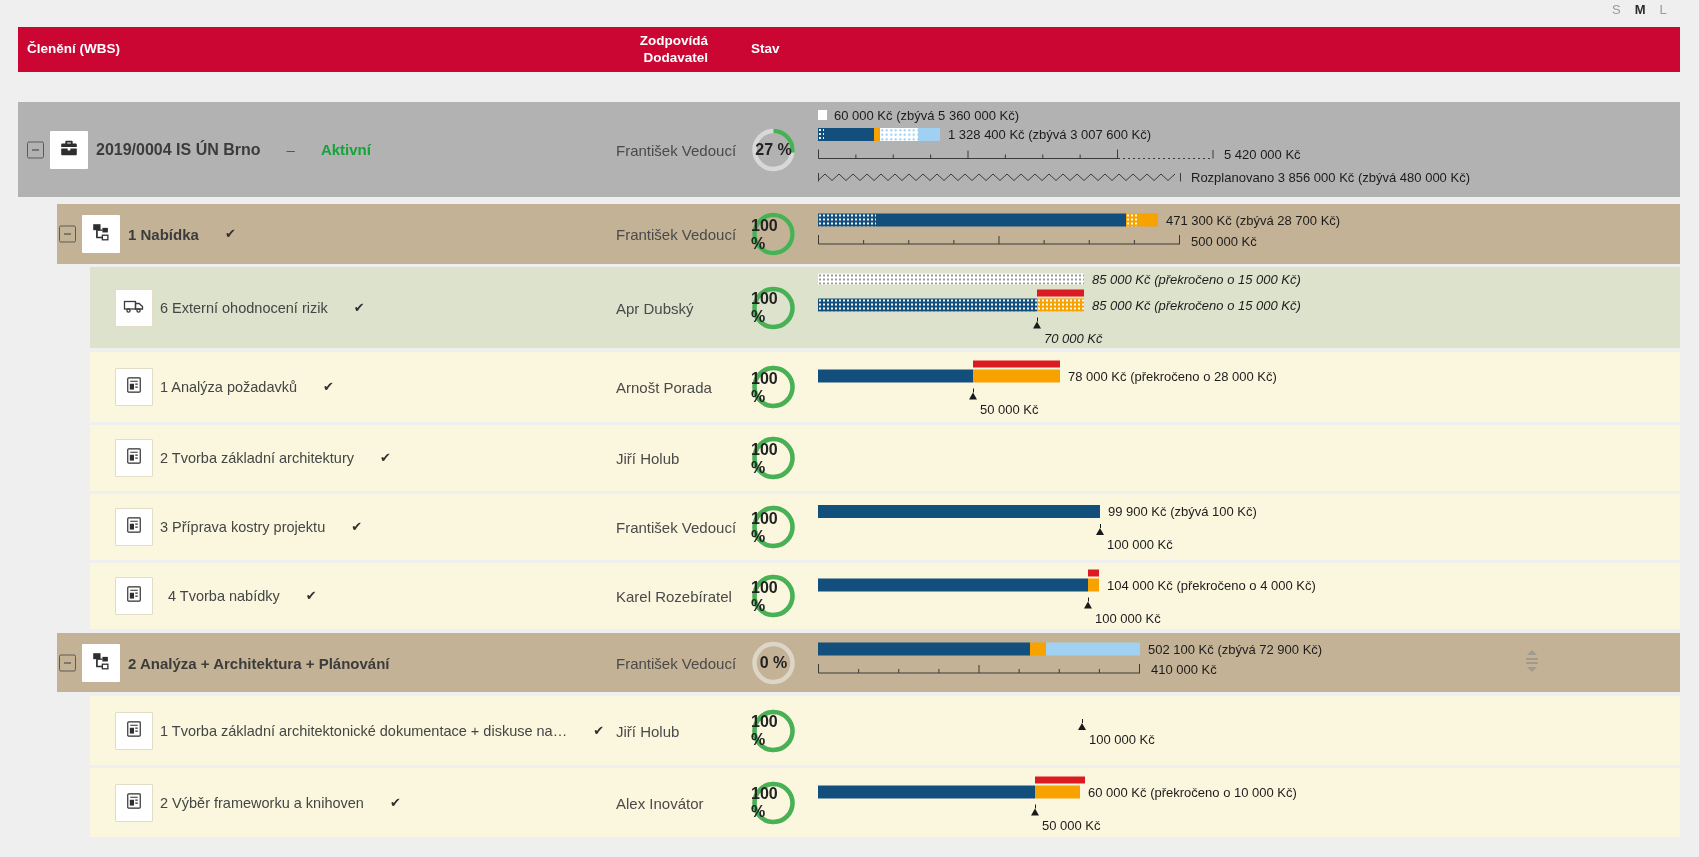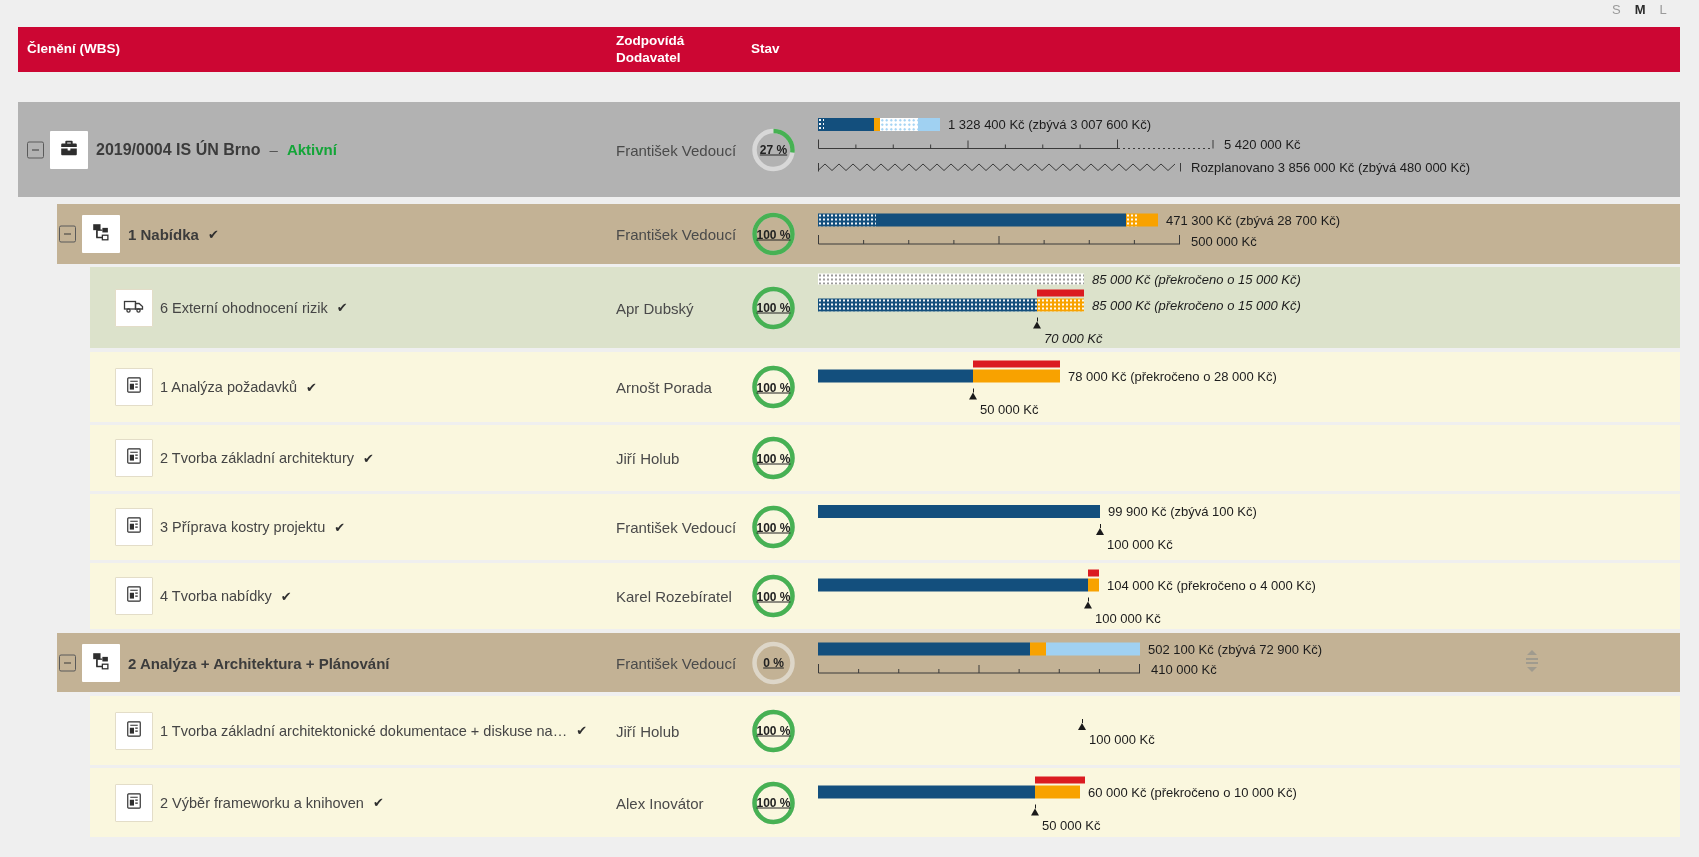--- a/index.html
+++ b/index.html
@@ -4,43 +4,43 @@
 <style>
   html,body{margin:0;padding:0;}
   body{width:1699px;height:857px;background:#efefef;font-family:"Liberation Sans",sans-serif;position:relative;overflow:hidden;
        --navy:#134F7D;--orange:#F8A200;--red:#DB1B21;--ltblue:#A0D1F2;--header-red:#CC0633;
        --row-gray:#B2B2B2;--row-tan:#C3B295;--row-green:#DCE2CB;--row-cream:#FAF7DE;
        --active-green:#13A538;--ring-green:#47B153;}
   .size-switcher{position:absolute;top:2px;left:1612px;width:70px;display:flex;gap:14px;font-size:13px;color:#9a9a9a;}
   .size-switcher span{cursor:pointer;}
   .size-switcher .active{color:#2b2b2b;font-weight:bold;}
   .table{position:absolute;left:18px;top:27px;width:1662px;}
-  .thead{position:relative;height:45px;background:var(--header-red);color:#fff;font-weight:bold;font-size:13.5px;}
+  .thead{position:relative;height:45px;background:var(--header-red);color:#fff;font-weight:bold;font-size:13.5px;text-align:right;}
   .h-wbs{position:absolute;left:9px;top:14px;}
   .h-owner{position:absolute;left:598px;top:6px;width:92px;line-height:16.5px;}
   .h-status{position:absolute;left:733px;top:14px;}
   .row{position:absolute;left:0;width:1662px;}
   .rowbg{position:absolute;top:0;bottom:0;right:0;z-index:0;}
   .bg-gray{background:var(--row-gray);} .bg-tan{background:var(--row-tan);}
   .bg-green{background:var(--row-green);} .bg-cream{background:var(--row-cream);}
   .cell{position:absolute;top:50%;transform:translateY(-50%);z-index:2;}
   .collapse-btn{width:15px;height:15px;border:1px solid #5a5a5a;border-radius:2px;display:flex;align-items:center;justify-content:center;cursor:pointer;}
   .collapse-btn i{display:block;width:7px;height:1px;background:#3a3a3a;}
   .iconbox{width:38px;height:38px;background:#fff;display:flex;align-items:center;justify-content:center;border-radius:1px;}
   .iconbox.bordered{border:1px solid #e3ddc8;width:36px;height:36px;}
-  .titleblock{display:flex;align-items:center;gap:9px;white-space:nowrap;}
+  .titleblock{display:flex;gap:26px;white-space:nowrap;}
   .t-project{font-size:16px;font-weight:bold;color:#3c3c3c;}
   .t-group{font-size:15px;font-weight:bold;color:#3c3c3c;}
   .t-task{font-size:14.5px;color:#454545;}
   .sep{color:#555;font-size:15px;}
   .status-active{color:var(--active-green);font-weight:bold;font-size:15px;}
   .check{color:#2f2f2f;font-size:13px;}
   .owner{font-size:15px;color:#4a4a4a;white-space:nowrap;}
   .pcirc{width:45px;height:45px;position:relative;}
-  .pcirc .plabel{position:absolute;left:0;top:0;width:45px;height:45px;display:flex;align-items:center;justify-content:center;font-size:12px;font-weight:bold;color:#222;text-decoration:underline;}
+  .pcirc .plabel{position:absolute;left:0;top:0;width:45px;height:45px;display:flex;align-items:center;justify-content:center;font-size:16px;font-weight:bold;color:#222;}
   .lines{width:640px;}
   .line{position:relative;margin-bottom:5px;}
   .segrow{display:flex;height:13px;}
   .segrow.thin{height:11px;}
   .seg{height:100%;}
   .seg-navy{background:var(--navy);}
   .seg-orange{background:var(--orange);}
   .seg-ltblue{background:var(--ltblue);}
   .seg-red{background:var(--red);}
   .seg-navy-wdot{background-color:var(--navy);background-image:radial-gradient(rgba(255,255,255,.95) 1px, transparent 1.2px);background-size:4px 4px;}
@@ -87,20 +87,24 @@
           <span class="t-project">2019/0004 IS ÚN Brno</span>
           <span class="sep">–</span>
           <span class="status-active">Aktivní</span>
         </div>
         <div class="cell owner" style="left: 598px;">František Vedoucí</div>
         <div class="cell pcirc" style="left: 733px;"><svg width="45" height="45" viewBox="0 0 45 45">
             <circle cx="22.5" cy="22.5" r="19" fill="none" stroke="#D8D8D8" stroke-width="4.5"></circle>
             <circle cx="22.5" cy="22.5" r="19" fill="none" stroke="#47B153" stroke-width="4.5" stroke-dasharray="32.232740625831276 119.38052083641213" transform="rotate(-90 22.5 22.5)"></circle>
           </svg><span class="plabel">27 %</span></div>
         <div class="cell lines" style="left: 800px;">
+          <div class="line inline-line">
+            <span class="swatch"></span>
+            <span class="blabel2">60 000 Kč (zbývá 5 360 000 Kč)</span>
+          </div>
           <div class="line" style="height: 13px;">
             <div class="segrow" style="position: absolute; left: 0px; top: 0px;">
               <div class="seg seg-navy-wdot" style="width: 6px;"></div>
               <div class="seg seg-navy" style="width: 50px;"></div>
               <div class="seg seg-orange" style="width: 6px;"></div>
               <div class="seg seg-ltblue-dot" style="width: 38px;"></div>
               <div class="seg seg-ltblue" style="width: 22px;"></div>
             </div>
             <span class="blabel" style="left: 130px; top: 0px;">1 328 400 Kč (zbývá 3 007 600 Kč)</span>
           </div>
@@ -315,21 +319,21 @@
       </div>
       <div class="row" style="top: 536px; height: 66px;">
         <div class="rowbg bg-cream" style="left: 72px;"></div>
         <div class="cell iconbox bordered" style="left: 97px;">
           <span><svg width="20" height="20" viewBox="0 0 24 24" fill="none" stroke="#2e2e2e" stroke-width="1.4">
               <rect x="4.5" y="3.5" width="15" height="17" rx="1"></rect>
               <path d="M7.5 7.5h9M13.5 11h3M13.5 14.5h3"></path>
               <rect x="7" y="10.5" width="5" height="7" fill="#2e2e2e" stroke="none"></rect>
             </svg></span>
         </div>
-        <div class="cell titleblock" style="left: 142px;">
+        <div class="cell titleblock" style="left: 150px;">
           <span class="t-task">4 Tvorba nabídky</span>
           <span class="check">✔</span>
         </div>
         <div class="cell owner" style="left: 598px;">Karel Rozebíratel</div>
         <div class="cell pcirc" style="left: 733px;"><svg width="45" height="45" viewBox="0 0 45 45">
             <circle cx="22.5" cy="22.5" r="19" fill="none" stroke="#D8D8D8" stroke-width="4.5"></circle>
             <circle cx="22.5" cy="22.5" r="19" fill="none" stroke="#47B153" stroke-width="4.5" stroke-dasharray="119.38052083641213 119.38052083641213" transform="rotate(-90 22.5 22.5)"></circle>
           </svg><span class="plabel">100 %</span></div>
         <div class="cell lines" style="left: 800px;">
           <div class="line" style="height: 22px;">

